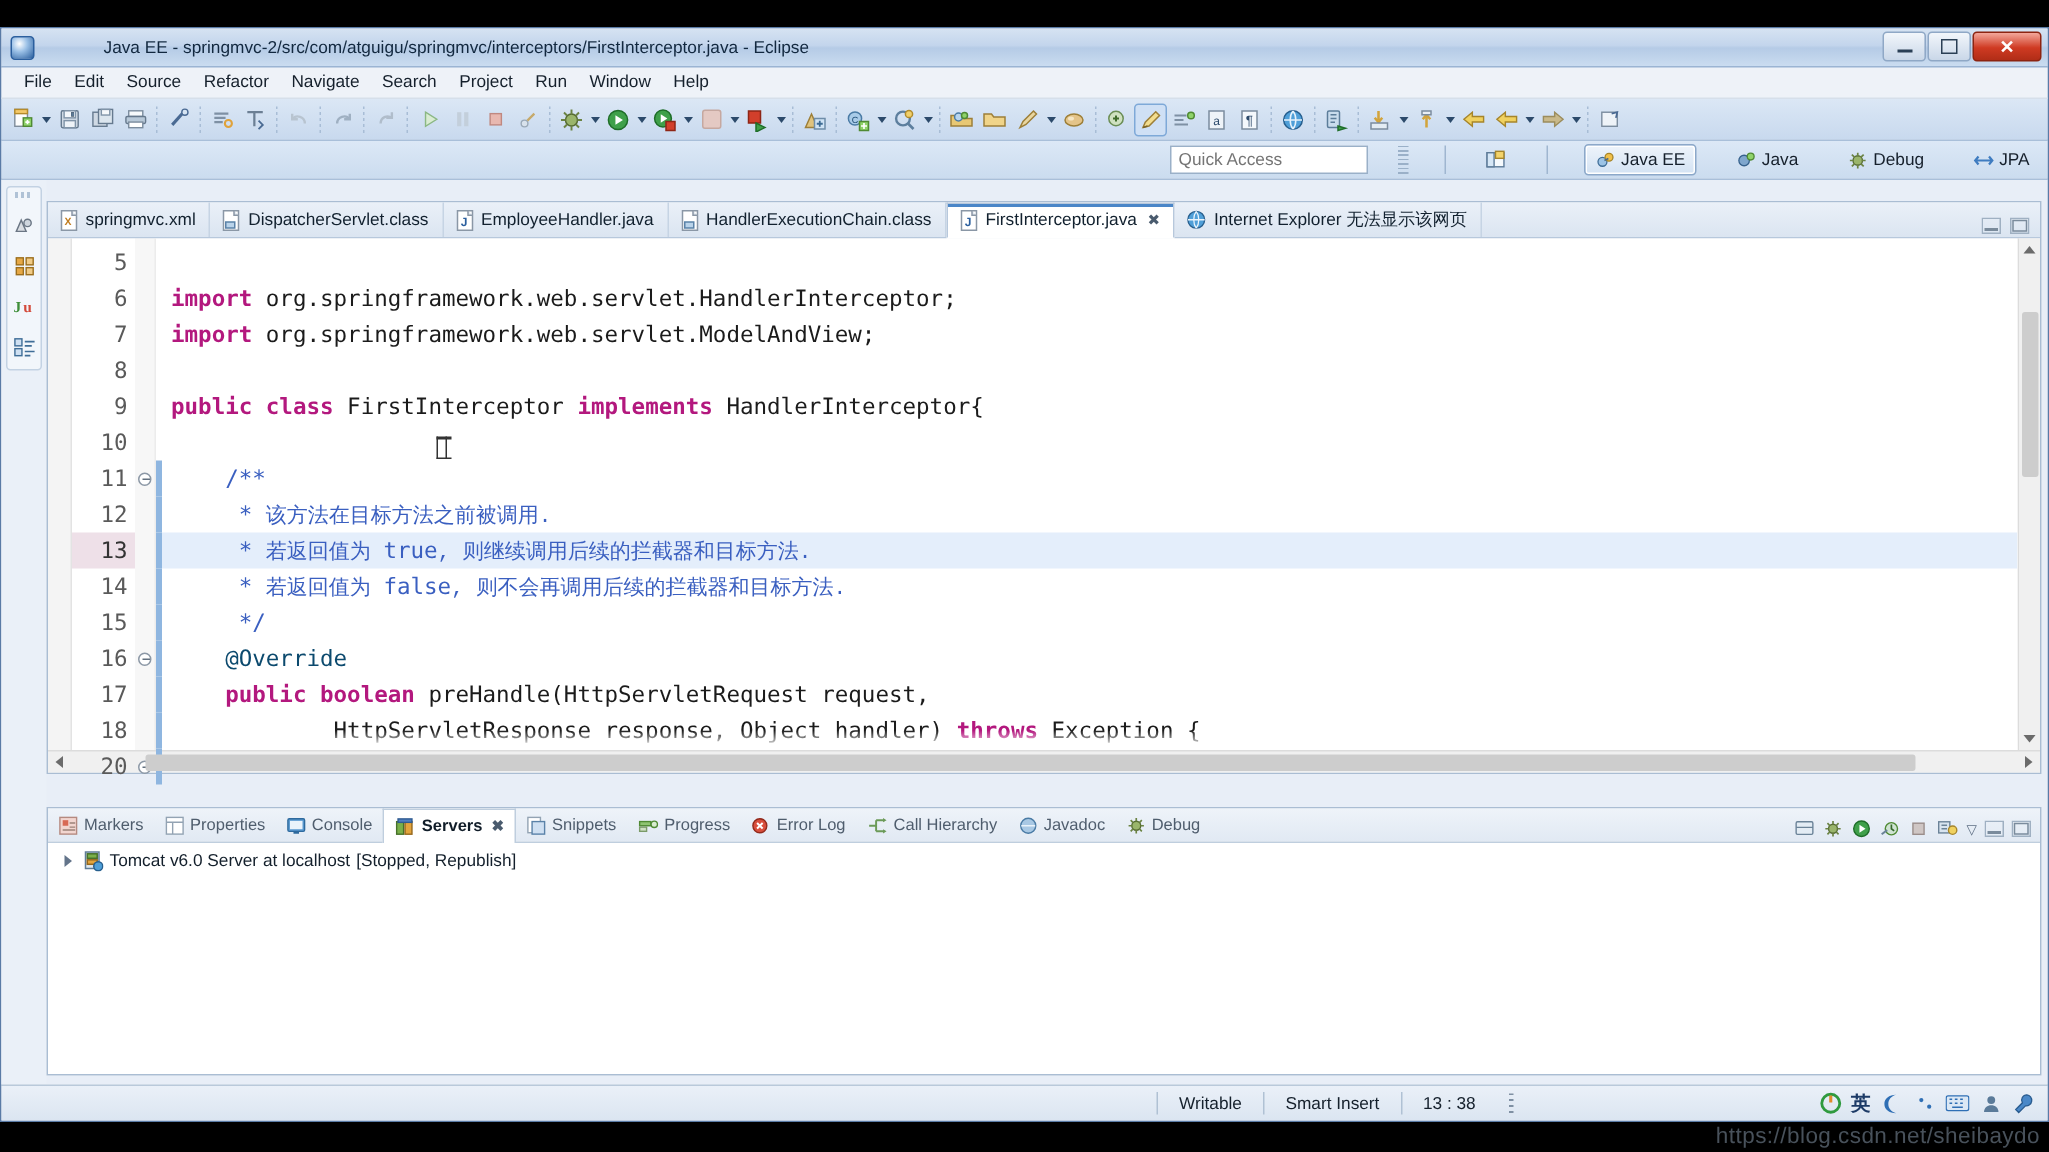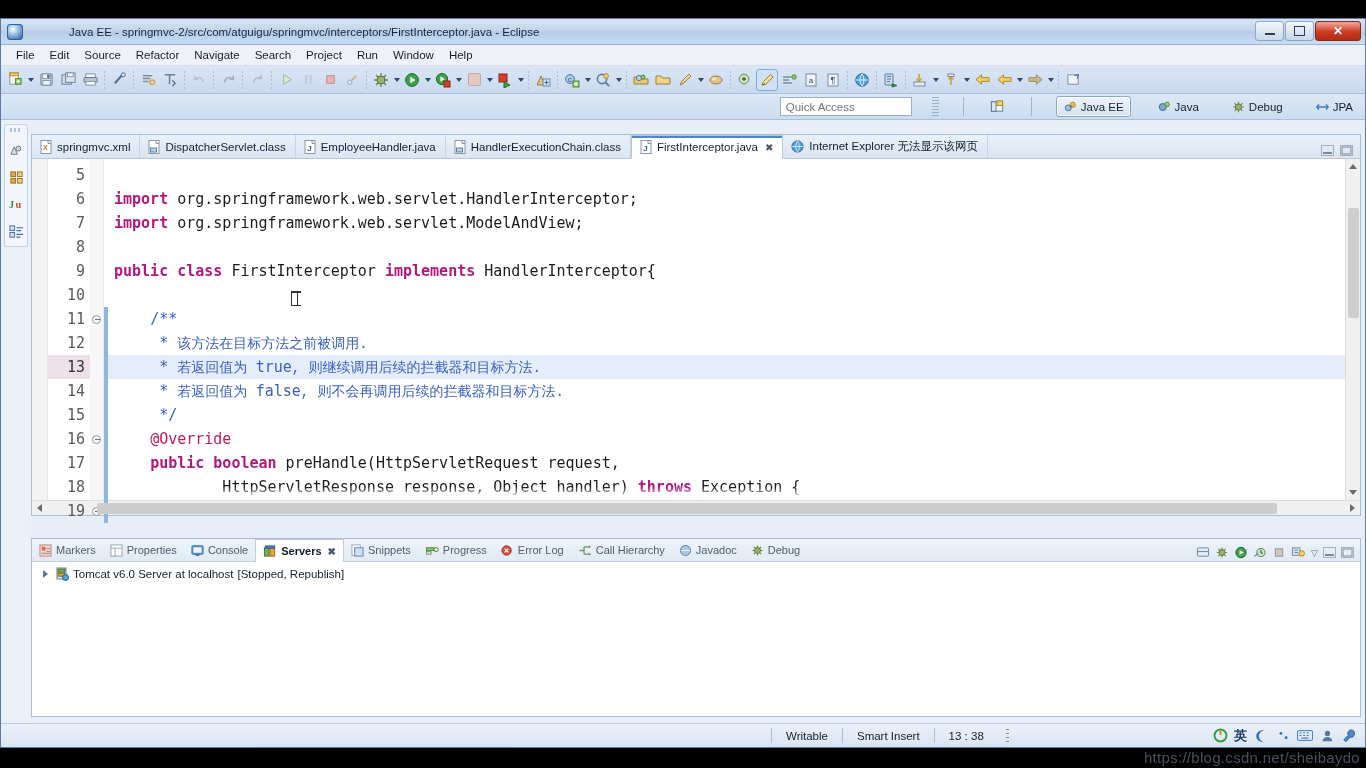--- a/index.html
+++ b/index.html
@@ -194,21 +194,21 @@
   .cb-seg { height:24px; }
 
   .code {
     flex:1; min-width:0; background:#fff; position:relative;
     font-family:"DejaVu Sans Mono","Liberation Mono",monospace;
     font-size: 15px; padding-top:4px; overflow:hidden;
   }
   .cl { height:24px; line-height:24px; white-space:pre; padding-left:6px; color:#1b1b1b; }
   .cl.hl { background:#e4eefb; }
   .kw { color:#b3187e; font-weight:bold; }
-  .ann { color:#be185d; }
+  .ann { color:#0c4a6e; }
   .cmt { color:#3a5fc0; }
   .cm-cn { font-family:Liberation Mono, monospace; font-size:14px; }
   .ibeam {
     position:absolute; width:7px; height:15px;
     border-left:1.5px solid #333; border-right:1.5px solid #333;
   }
   .ibeam::before,.ibeam::after{content:"";position:absolute;left:-1.5px;width:10px;height:1.5px;background:#333;}
   .ibeam::before{top:0;} .ibeam::after{bottom:0;}
 
   .vscroll {
@@ -739,21 +739,21 @@
             <div class="ln">9</div>
             <div class="ln">10</div>
             <div class="ln">11</div>
             <div class="ln">12</div>
             <div class="ln cur">13</div>
             <div class="ln">14</div>
             <div class="ln">15</div>
             <div class="ln">16</div>
             <div class="ln">17</div>
             <div class="ln">18</div>
-            <div class="ln">19</div>
+            <div class="ln">20</div>
           </div>
           <div class="foldcol">
             <div class="fc"></div>
               <div class="fc"></div>
               <div class="fc"></div>
               <div class="fc"></div>
             <div class="fc"></div>
               <div class="fc"></div>
             <div class="fc">
                 <span class="fminus"></span>

